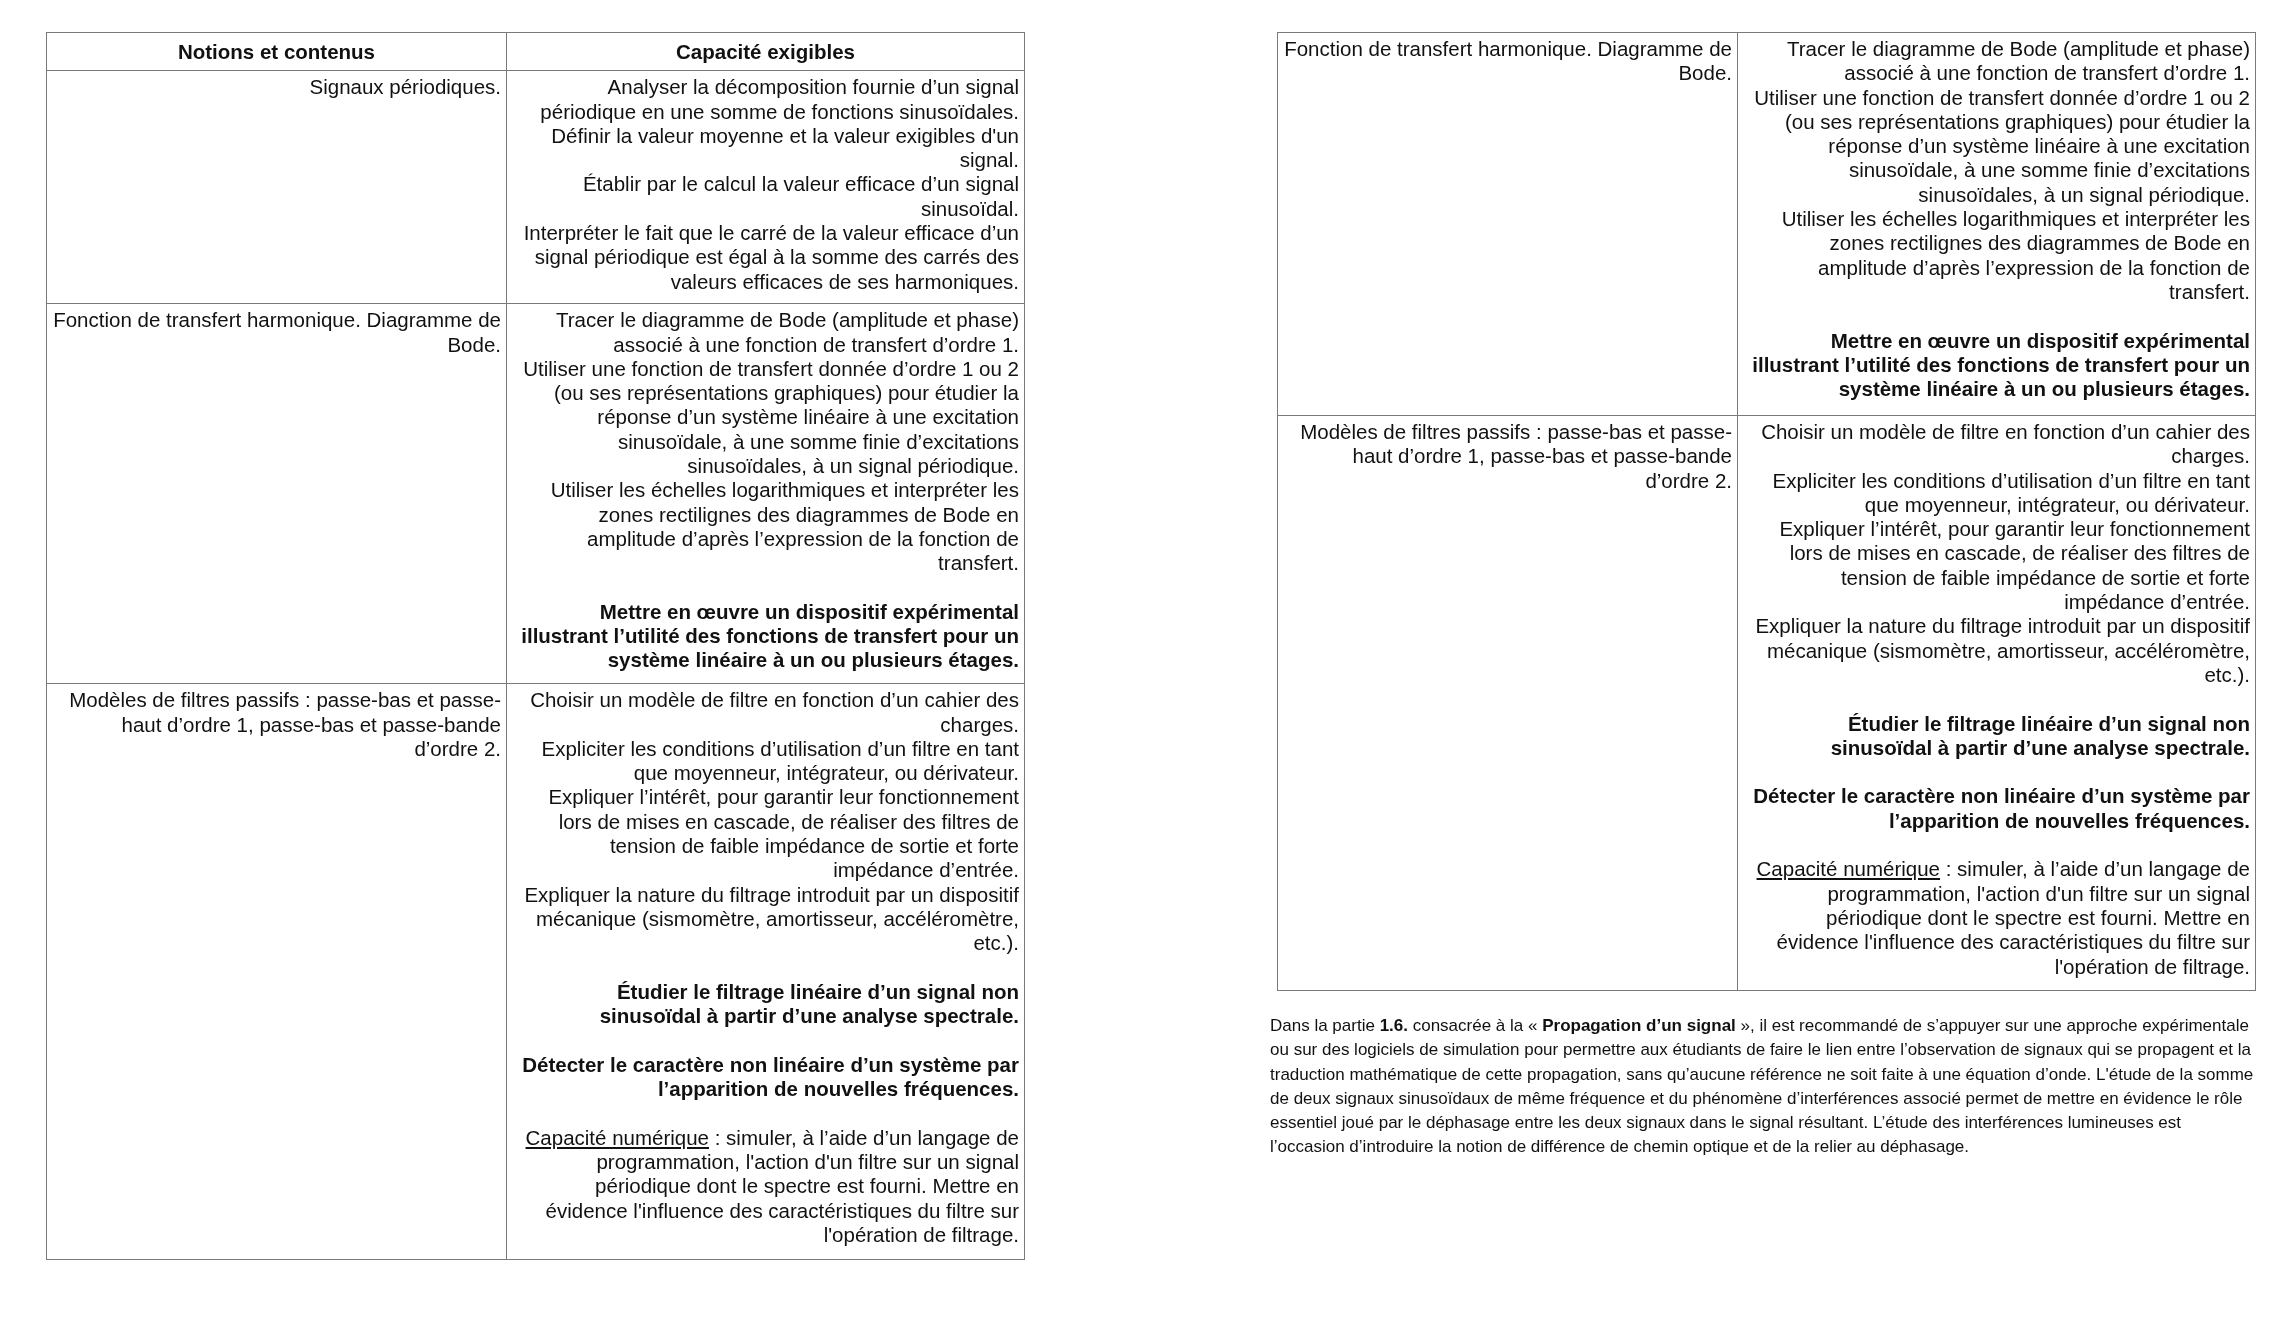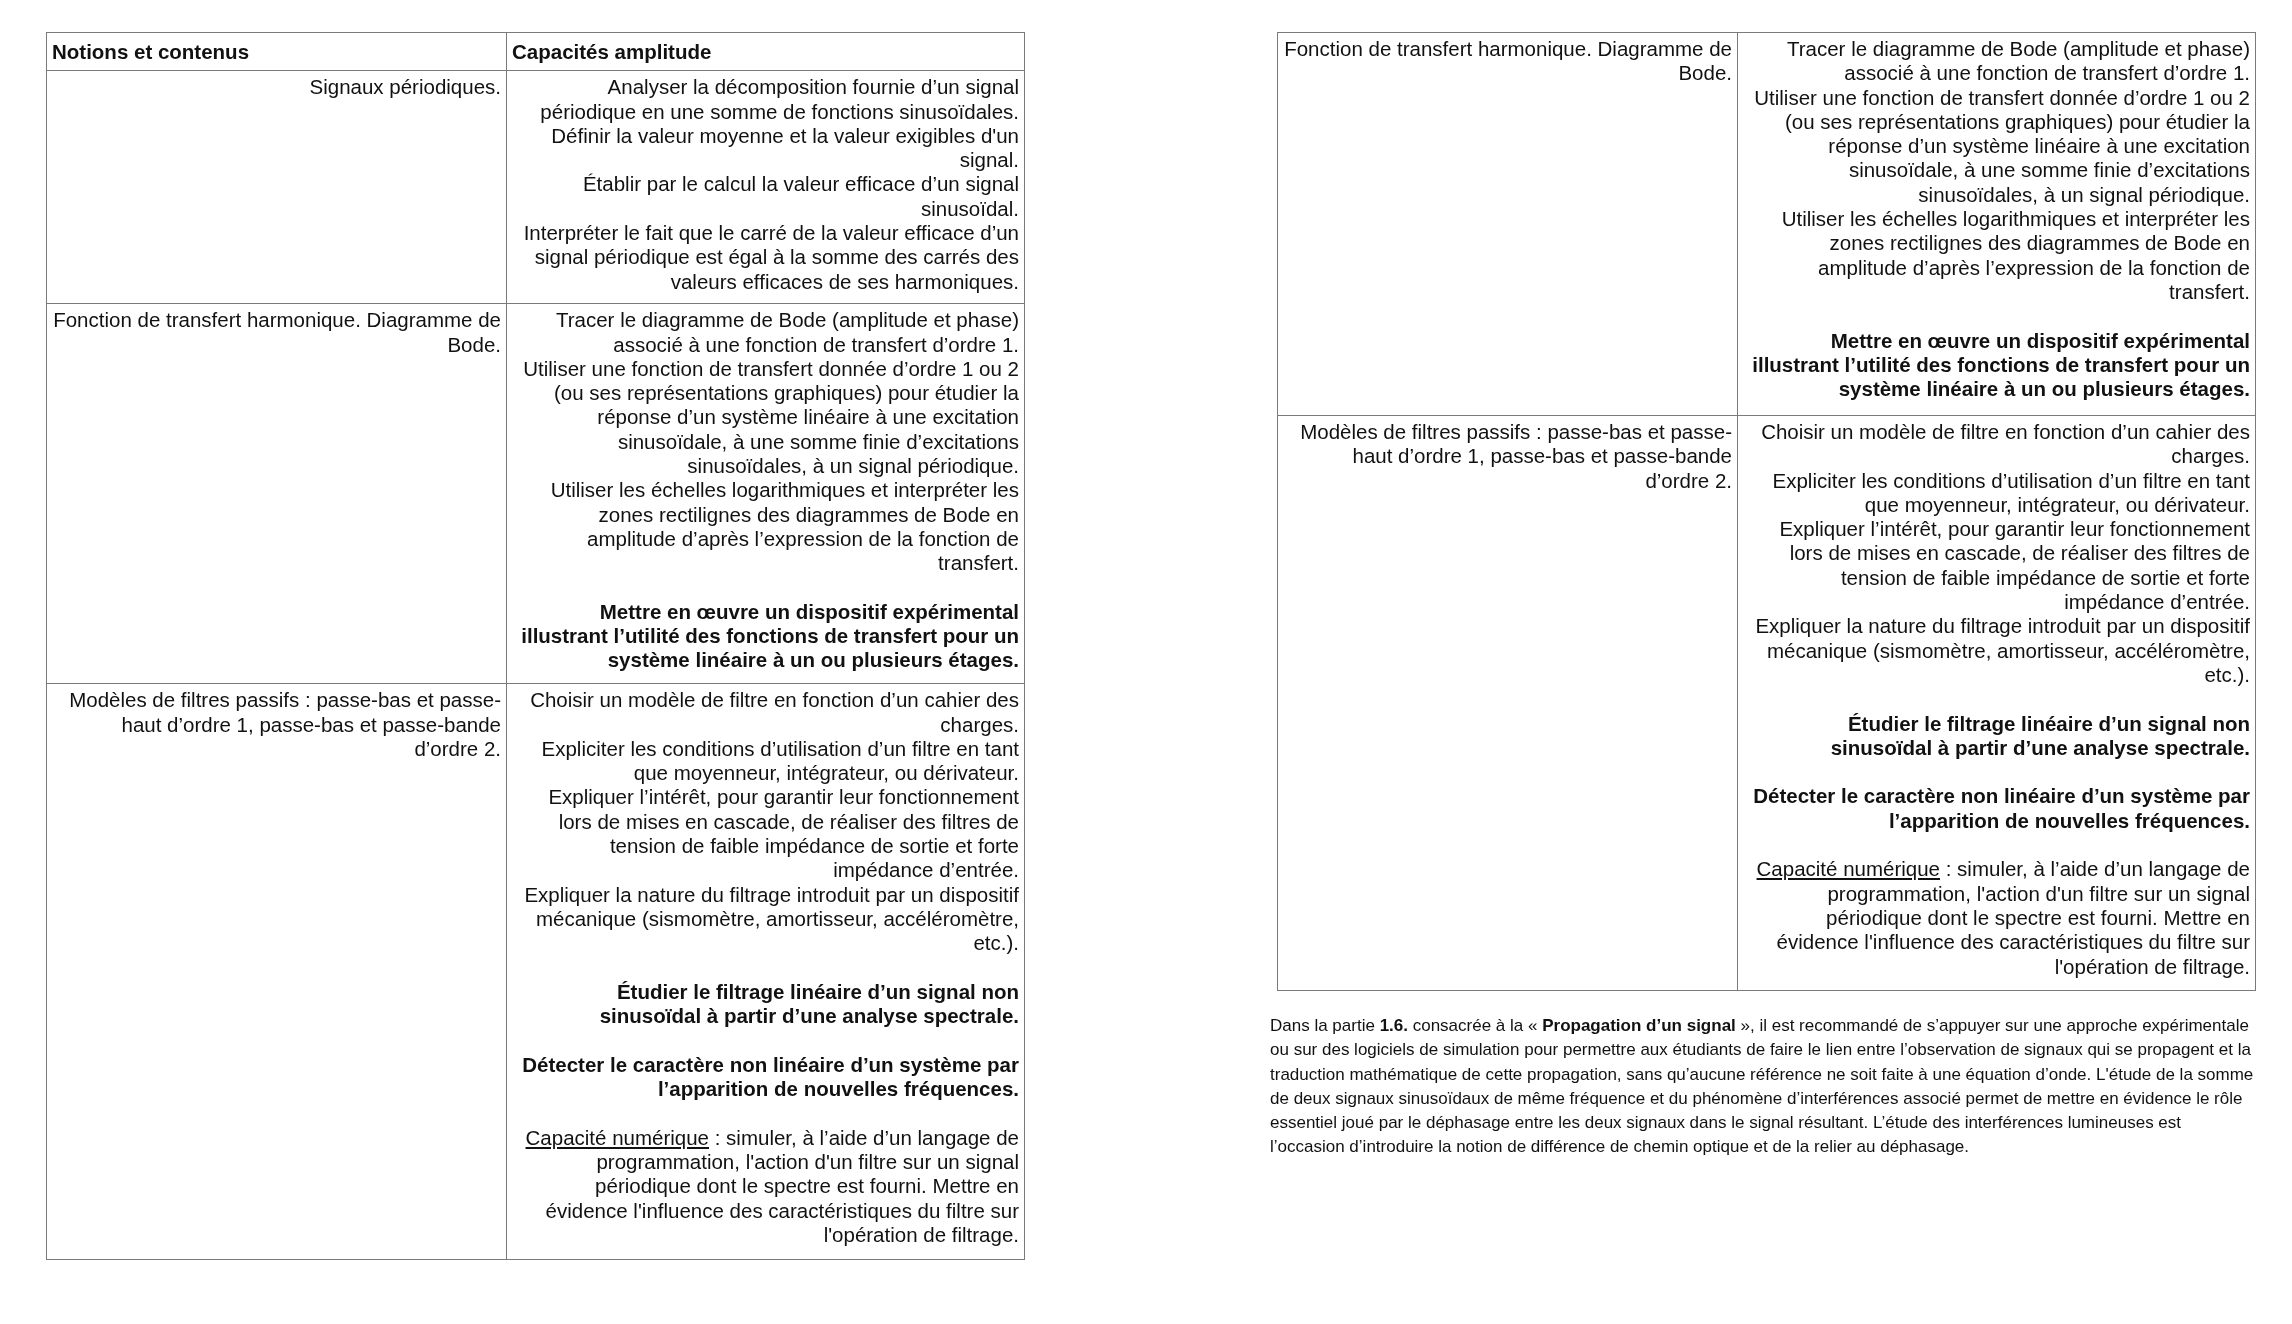--- a/index.html
+++ b/index.html
@@ -8,21 +8,21 @@
       font-family: "Liberation Sans", sans-serif; color: #111111;
     }
     table.prog {
       position: absolute; border-collapse: collapse; table-layout: fixed;
       font-size: 20.5px; line-height: 24.3px;
     }
     table.prog td, table.prog th {
       border: 1.6px solid #7a7a7a; vertical-align: top;
       padding: 4px 5px 6px 6px; text-align: right; font-weight: normal;
     }
-    table.prog th { text-align: left; font-weight: bold; padding: 7px 5px 6px; }
+    table.prog th { text-align: center; font-weight: bold; padding: 7px 5px 6px; }
     table.prog td.section { font-weight: bold; padding: 7px 6px 7px; }
     #left-table { left: 46px; top: 32px; width: 978px; }
     #right-table { left: 1277px; top: 32px; width: 978px; }
     col.c1 { width: 460px; }
     col.c2 { width: 518px; }
     .para { display: block; }
     .bold { font-weight: bold; }
     .gap { display: block; height: 24.3px; }
     .u { text-decoration: underline; }
     #note {
@@ -34,21 +34,21 @@
 <body>
 
 <table id="left-table" class="prog">
   <colgroup>
       <col class="c1">
       <col class="c2">
     </colgroup>
   <tbody>
       <tr>
     <th>Notions et contenus</th>
-    <th>Capacités amplitude</th>
+    <th>Capacité exigibles</th>
   </tr>
   <tr style="height:233px;">
     <td>Signaux périodiques.</td>
     <td>
       <span class="para">Analyser la décomposition fournie d’un signal périodique en une somme de fonctions sinusoïdales.</span>
       <span class="para">Définir la valeur moyenne et la valeur exigibles d'un signal.</span>
       <span class="para">Établir par le calcul la valeur efficace d’un signal sinusoïdal.</span>
       <span class="para">Interpréter le fait que le carré de la valeur efficace d’un signal périodique est égal à la somme des carrés des valeurs efficaces de ses harmoniques.</span>
     </td>
   </tr>

